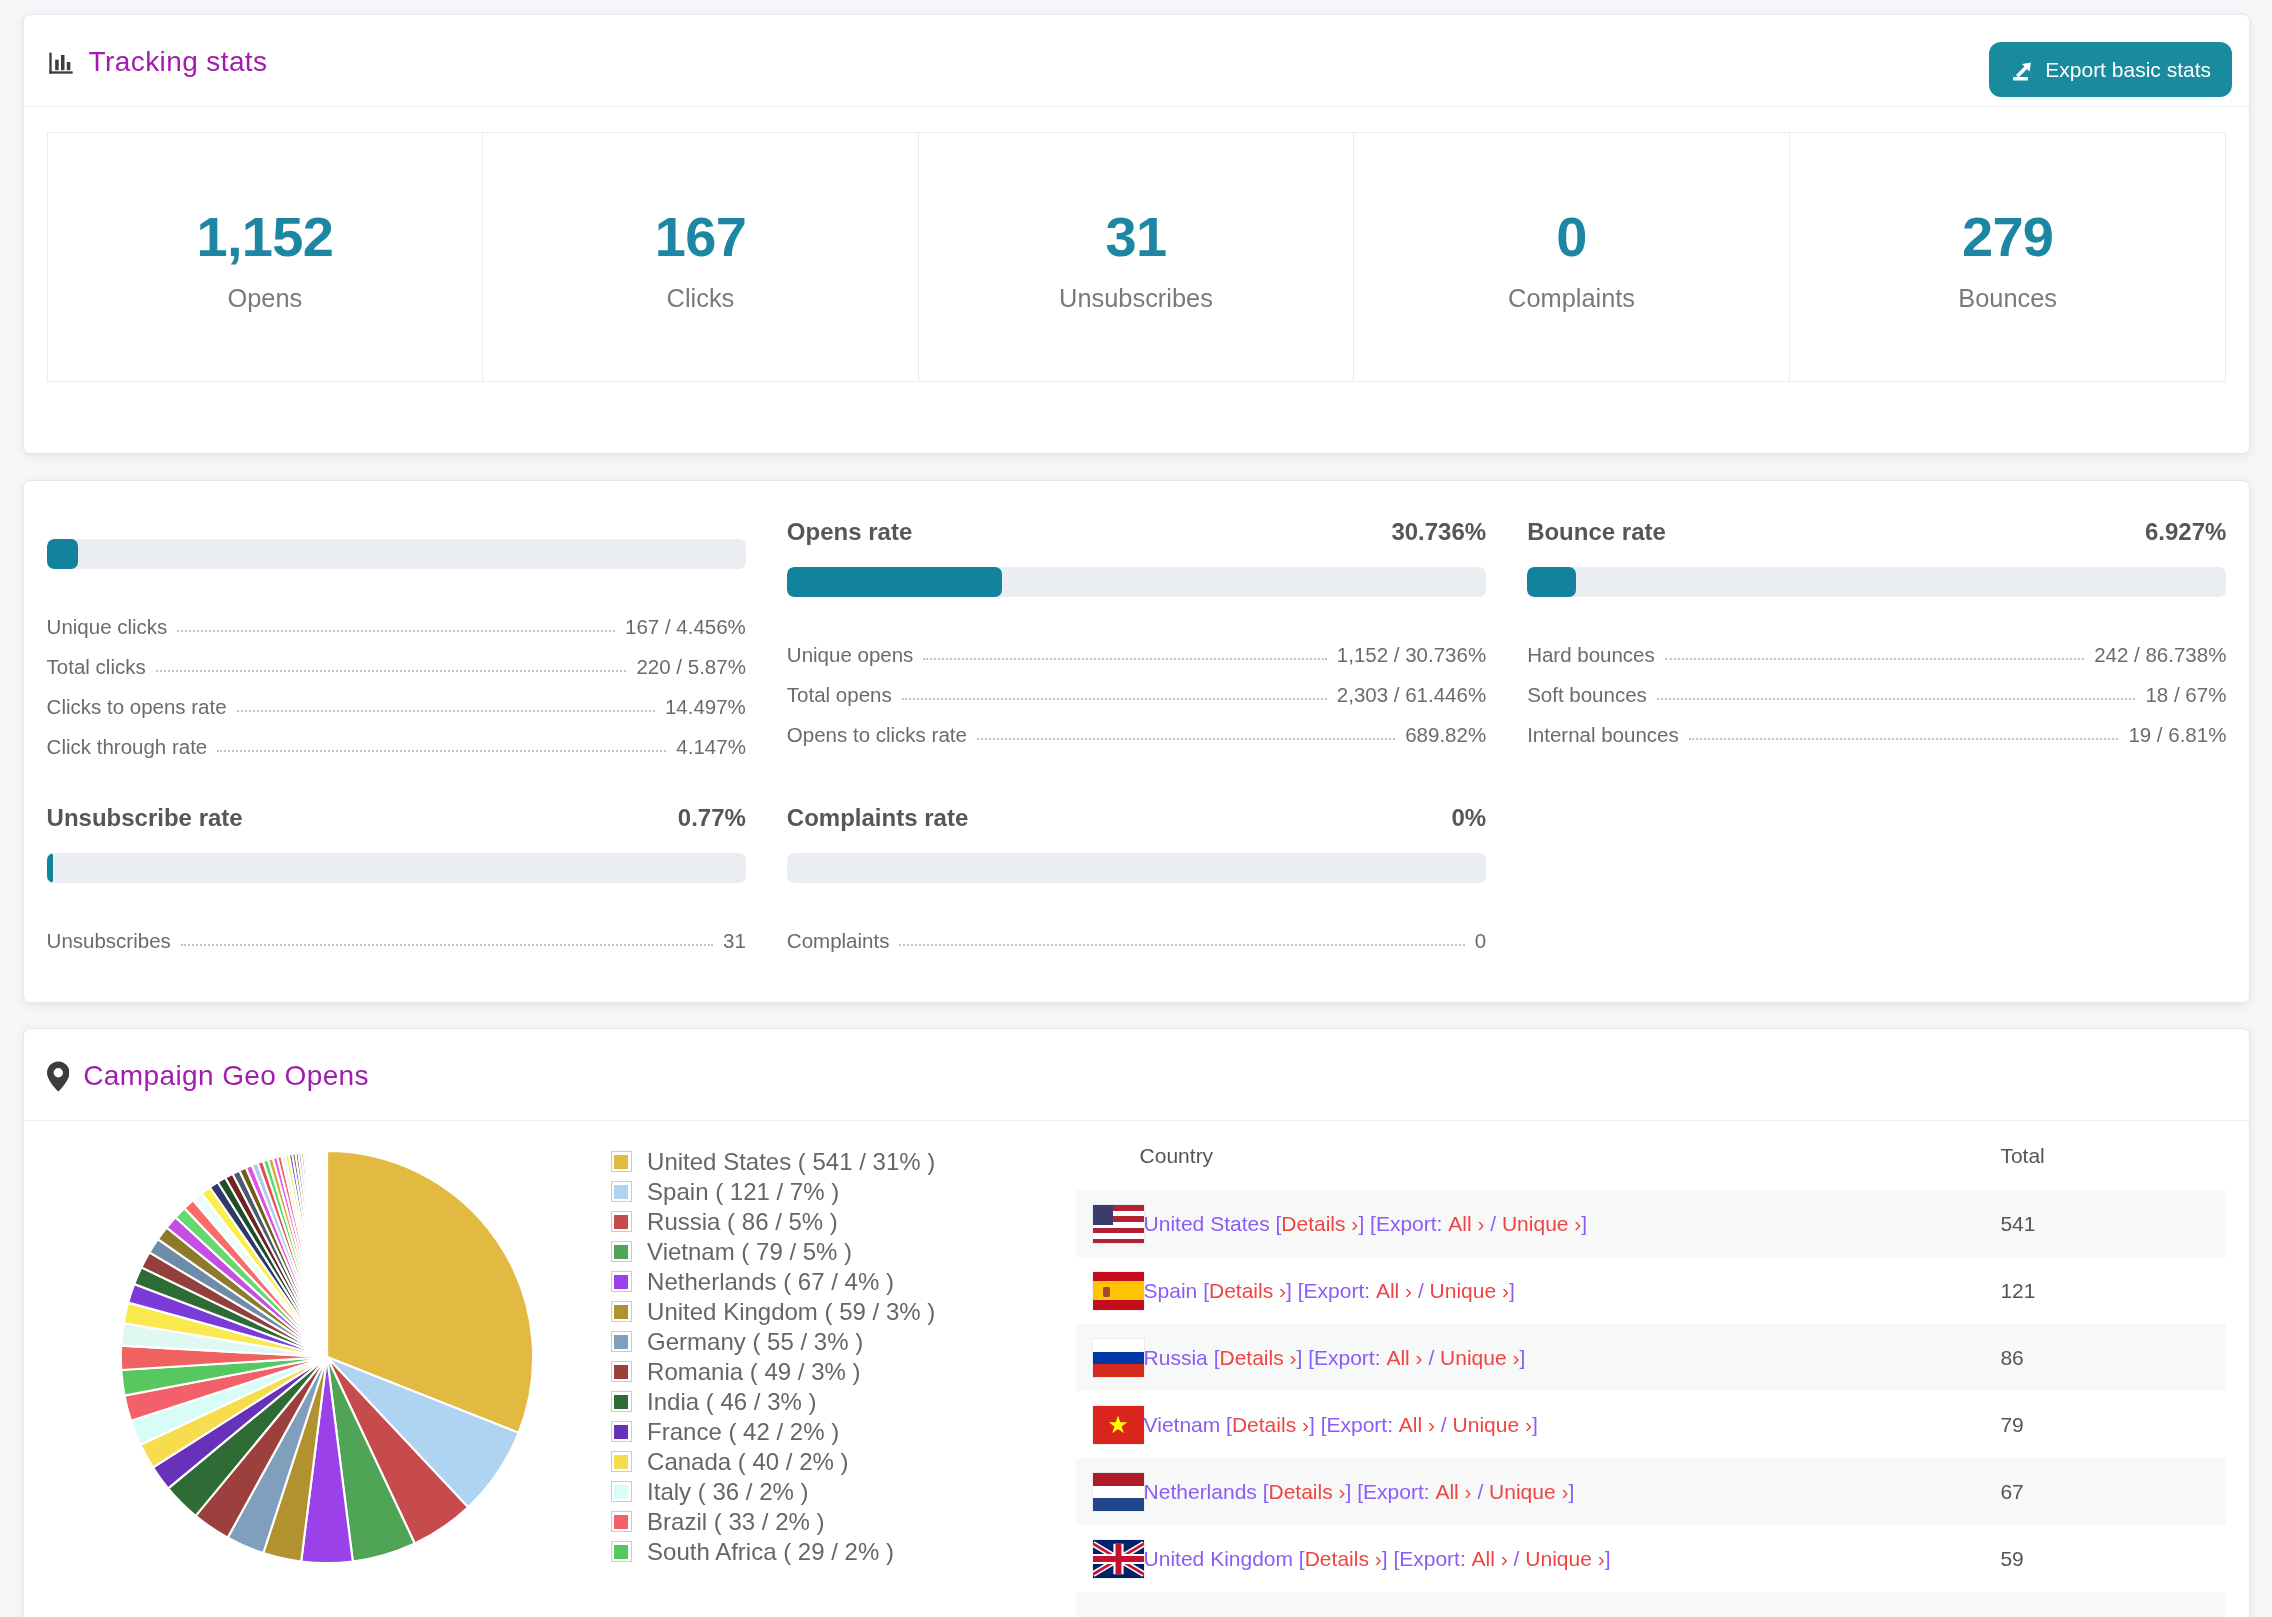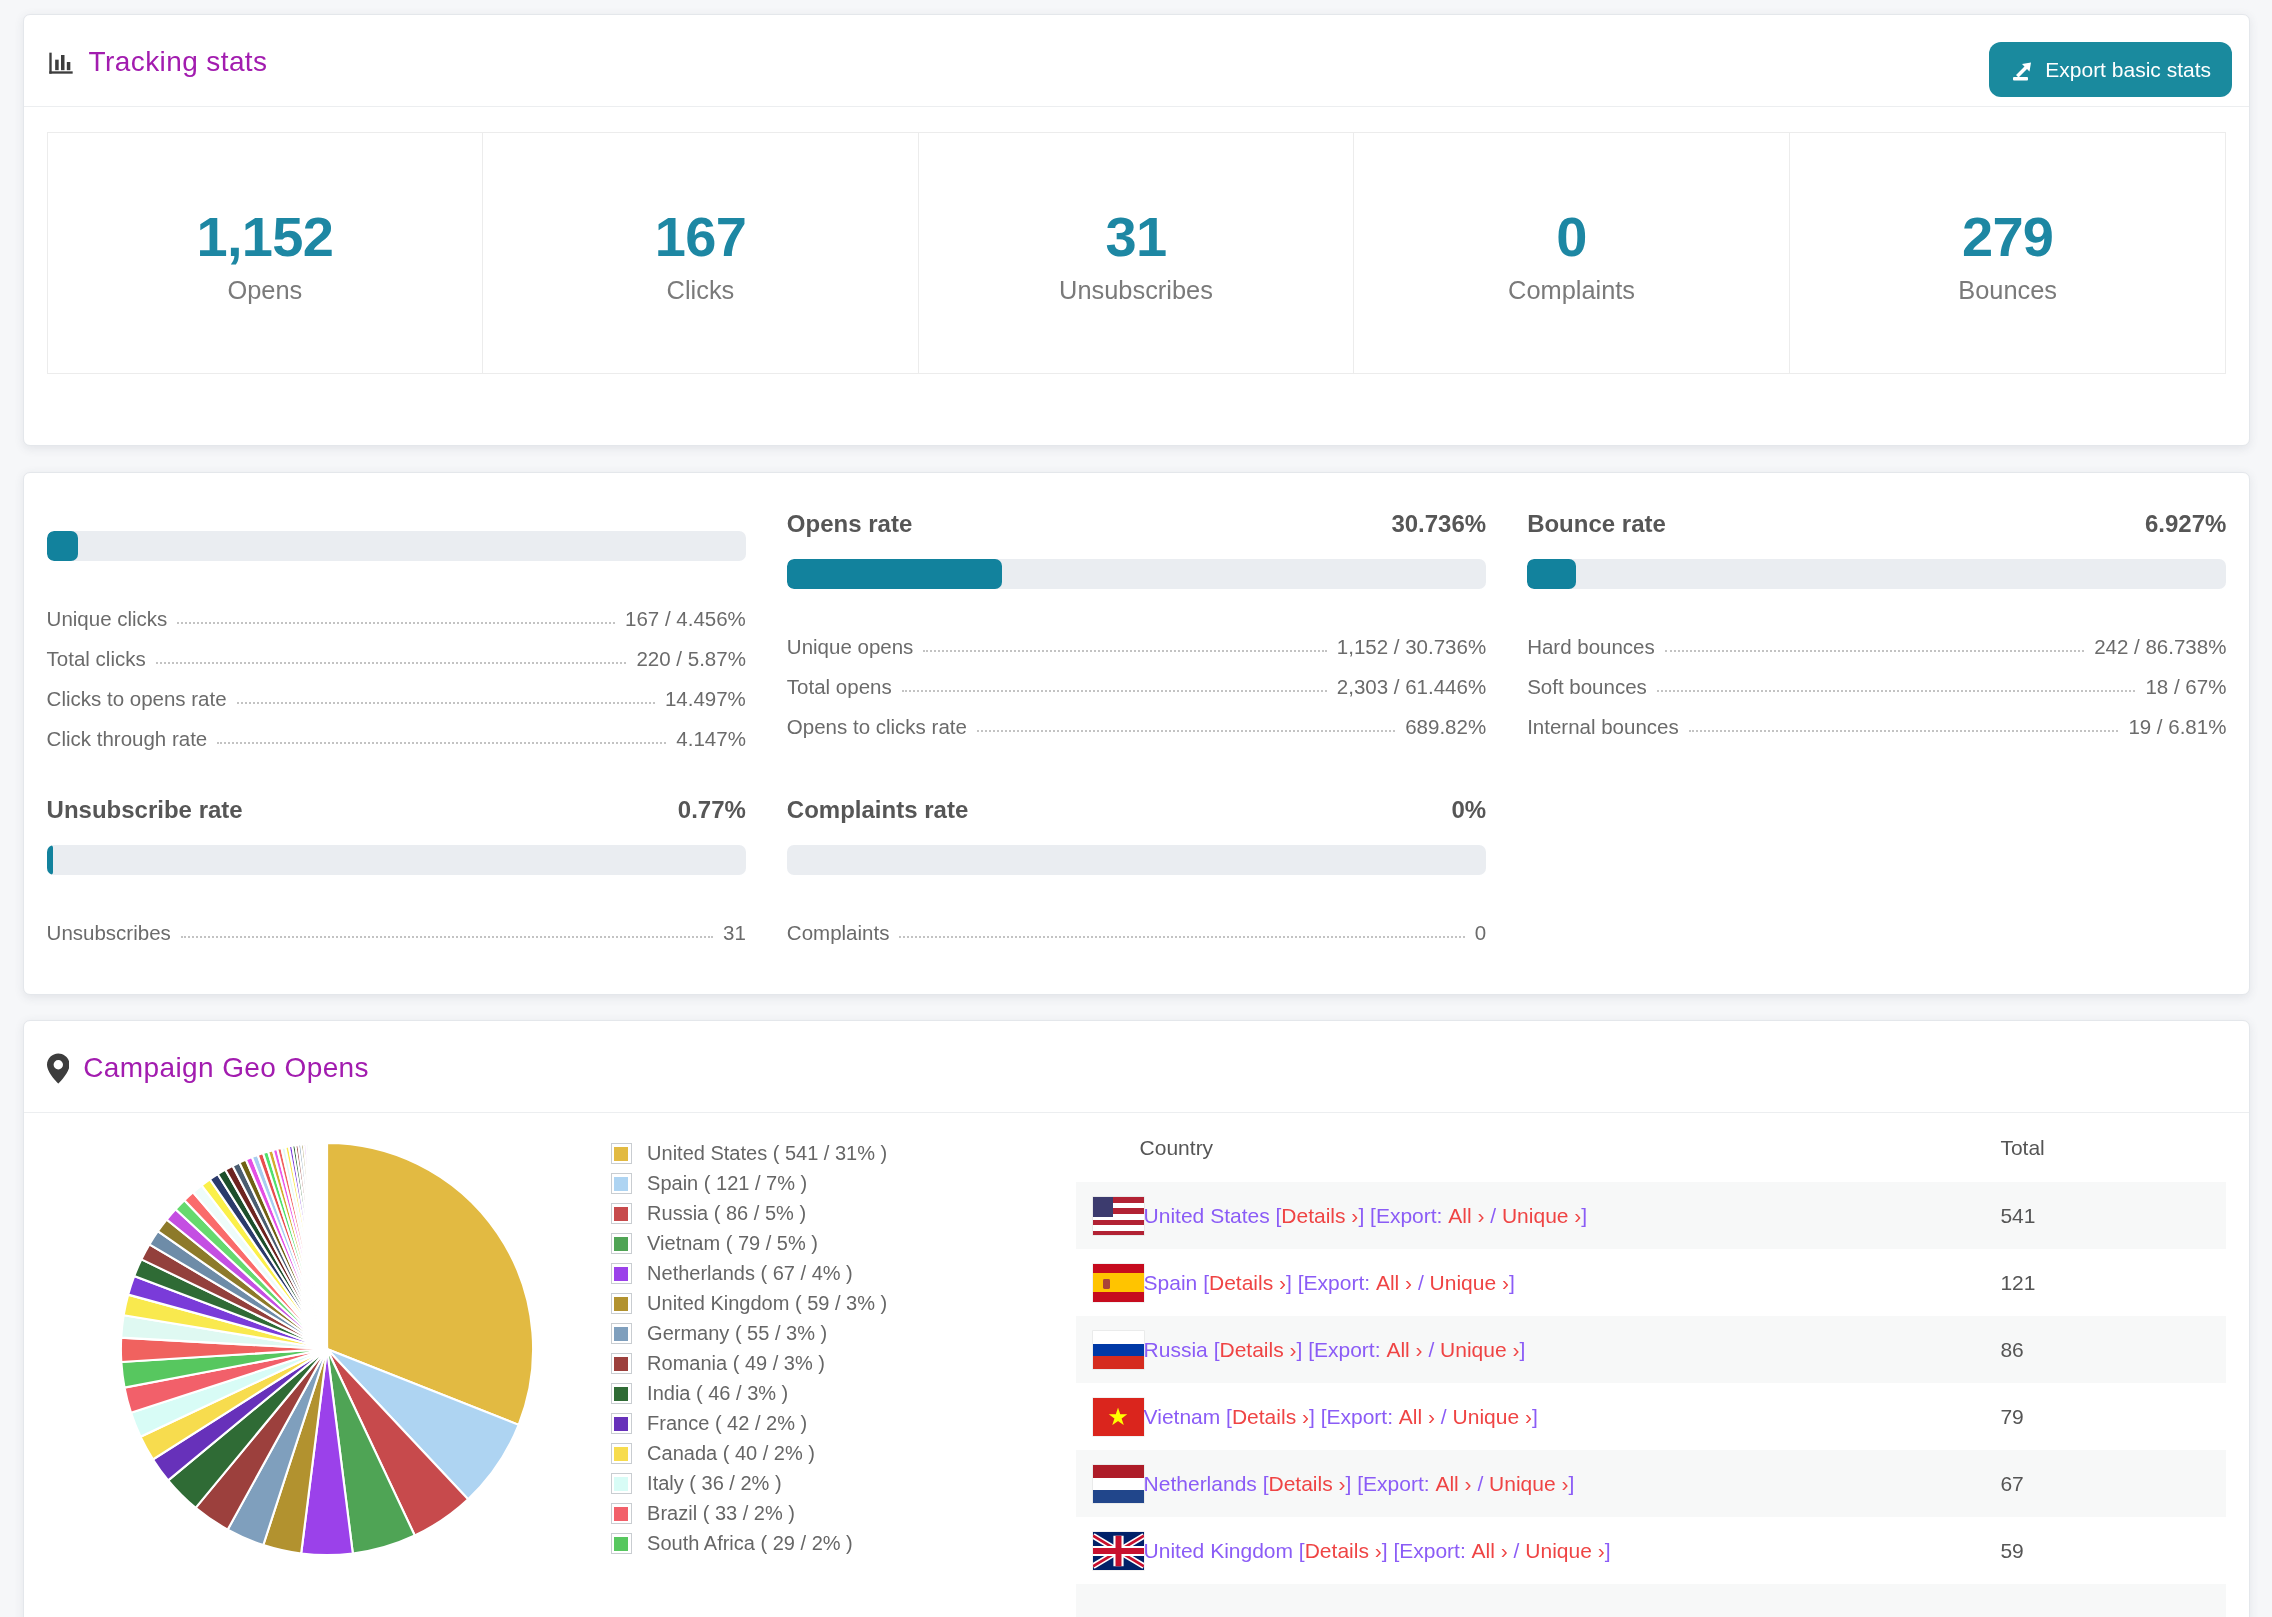--- a/index.html
+++ b/index.html
@@ -21,41 +21,41 @@
                 border:none; border-radius:12px; font-size:21px; padding:15.5px 21px;
                 display:flex; align-items:center; gap:11.3px; cursor:pointer;
                 font-family:"Liberation Sans", sans-serif; }
 
   
   .stats-row { margin:25.4px 22.6px 71px; border:1.4px solid #ececec; display:grid;
                grid-template-columns:repeat(5,1fr); background:#fff; }
   .stat-cell { text-align:center; padding:71px 0 68px; border-right:1.4px solid #ececec; }
   .stat-cell:last-child { border-right:none; }
   .stat-value { font-size:56px; font-weight:bold; color:#1d87a3; letter-spacing:-0.7px; }
-  .stat-label { font-size:25.4px; color:#7a7a7a; margin-top:7px; }
+  .stat-label { font-size:25.4px; color:#7a7a7a; margin-top:15px; }
 
   
   .rates-grid { display:grid; grid-template-columns:repeat(3,1fr); column-gap:41px;
                 row-gap:45px; padding:37px 22.6px 49px; }
   .rate-head { display:flex; justify-content:space-between; align-items:baseline; }
   .rate-title, .rate-value { font-size:24px; font-weight:bold; color:#565656; }
   .bar-track { margin-top:21px; height:30px; background:#eaedf1; border-radius:7px;
                overflow:hidden; position:relative; }
   .bar-fill { position:absolute; left:0; top:0; bottom:0; background:#12829d;
               border-radius:7px; }
   .rate-rows { margin-top:30px; }
   .rate-row { display:flex; align-items:flex-end; height:40px; font-size:20.5px; color:#6b6b6b; }
   .leader { flex:1; border-bottom:2.1px dotted #c3c3c3; margin:0 10px 6.4px; }
   .rate-row .v { white-space:nowrap; }
 
   
   .geo-body { display:flex; padding:0 22.6px; height:516px; overflow:hidden; }
   .pie-wrap { width:536px; flex:none; padding:20px 0 0 64px; }
   .legend { flex:none; width:423px; padding-top:25.4px; margin-left:28px; }
-  .legend-item { display:flex; align-items:center; height:30px; font-size:20px; color:#666; }
+  .legend-item { display:flex; align-items:center; height:30px; font-size:24px; color:#666; }
   .swatch { width:21px; height:21px; border:1.4px solid #c9cdd1; background:#fff; flex:none;
             display:flex; align-items:center; justify-content:center; margin-right:15.5px; }
   .swatch i { width:14px; height:14px; display:block; }
 
   .geo-table { flex:1; margin-left:42px; font-size:21px; }
   .gt-head { display:flex; height:69px; align-items:center; color:#555; }
   .gt-row { display:flex; height:67px; align-items:center; color:#555; }
   .gt-row.odd { background:#f7f8f8; }
   .c-country { flex:1; display:flex; align-items:center; padding-left:17px; white-space:nowrap; }
   .c-total { width:226px; flex:none; }

